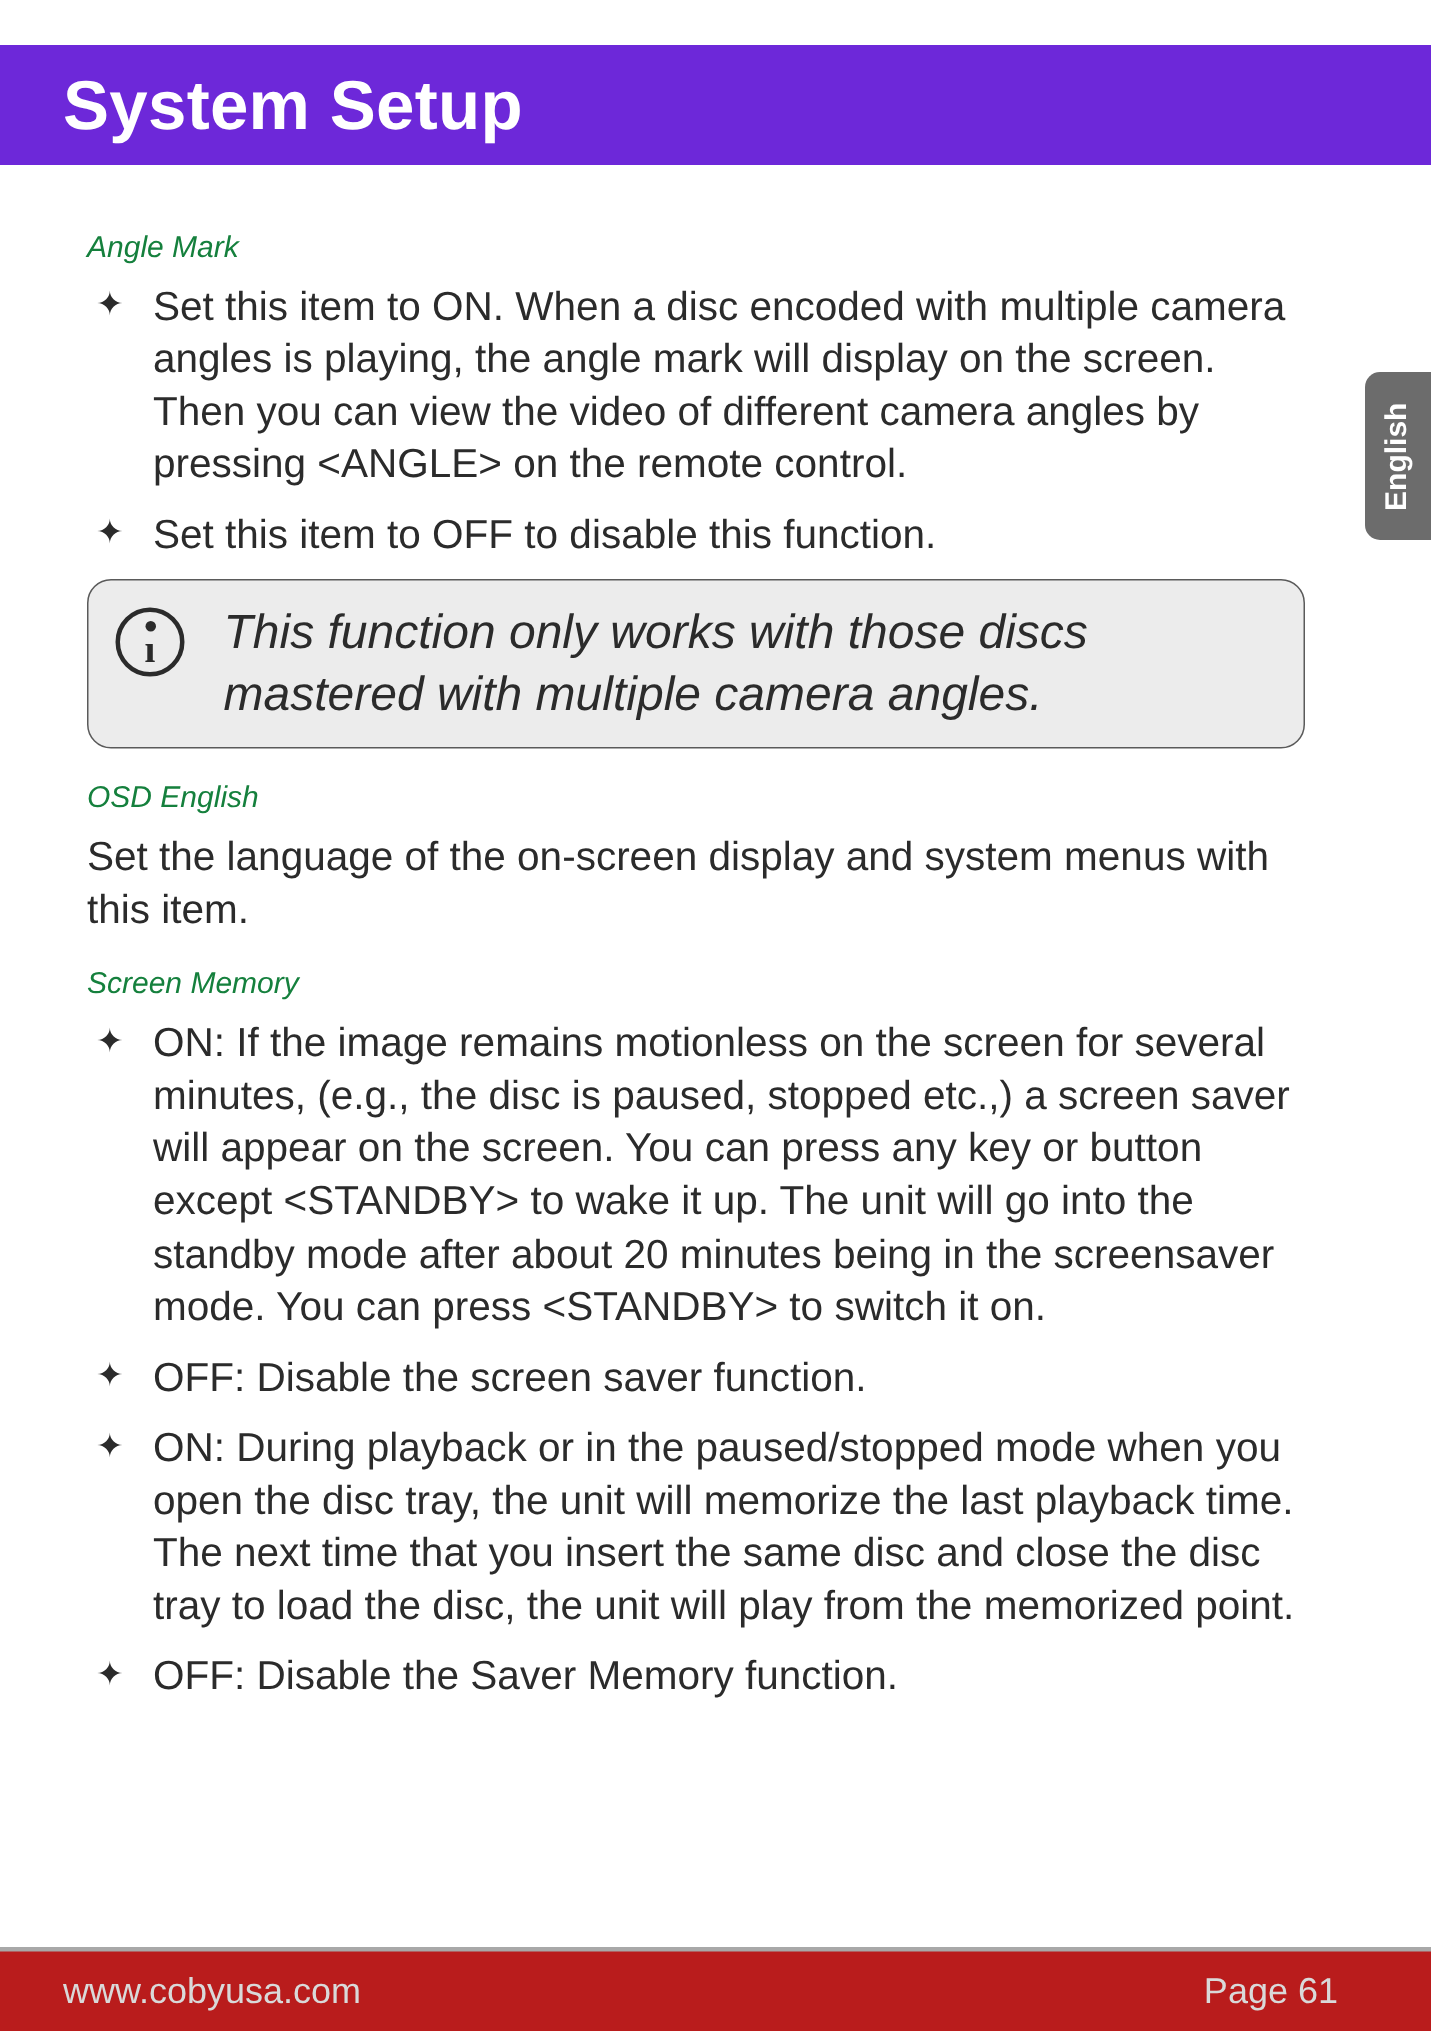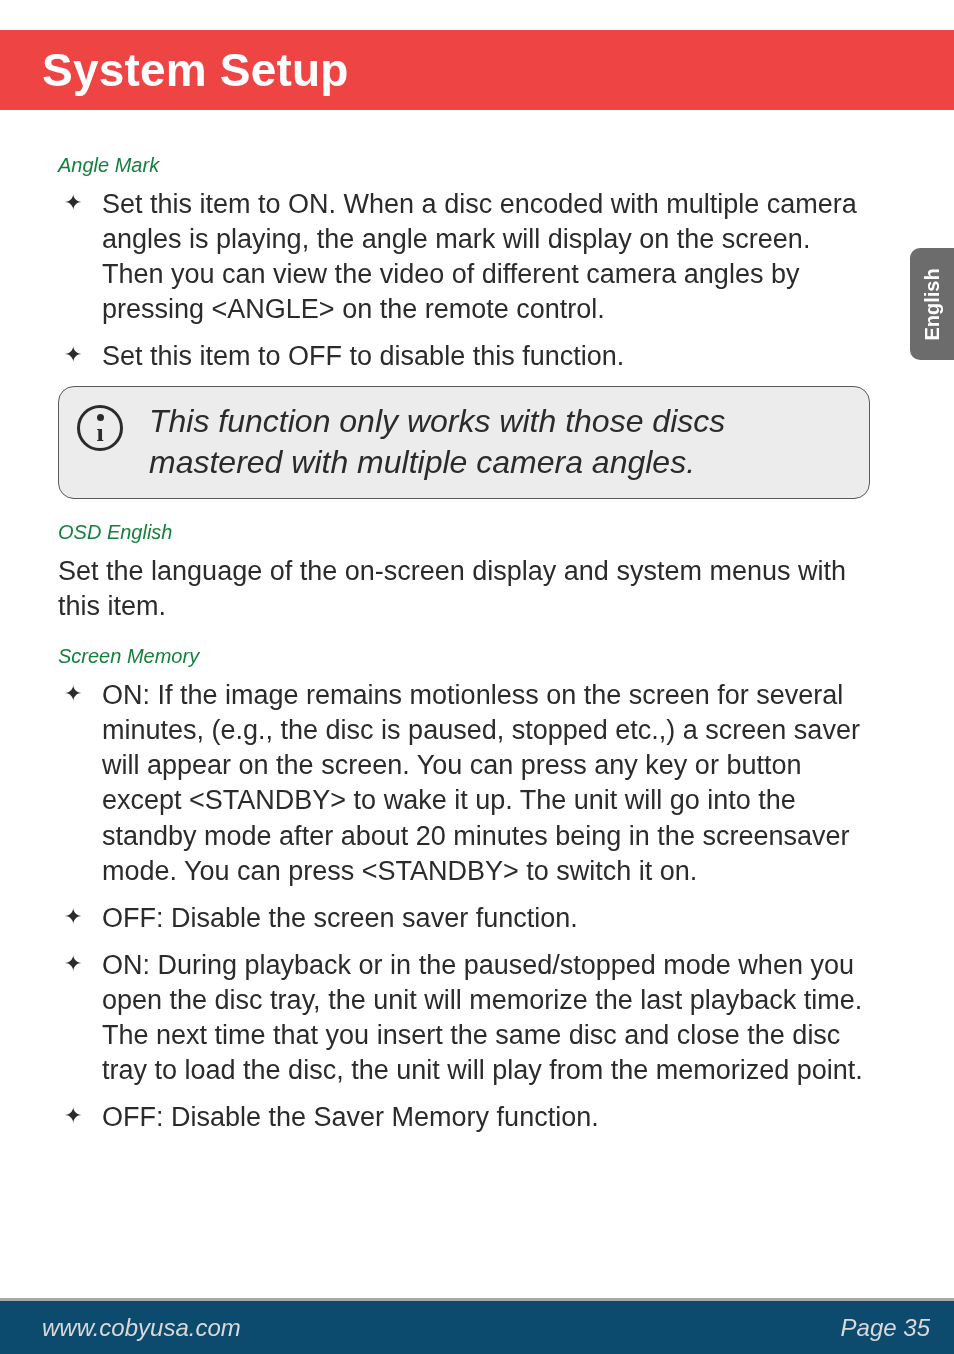--- a/index.html
+++ b/index.html
@@ -13,21 +13,21 @@
   .page {
     width: 954px;
     height: 1354px;
     background: #fff;
     position: relative;
     padding: 30px 0 0 0;
   }
 
   
   .title-band {
-    background: #ef4444;
+    background: #6d28d9;
     color: #fff;
     height: 80px;
     display: flex;
     align-items: center;
     padding-left: 42px;
     font-size: 46px;
     font-weight: 700;
     letter-spacing: 0.2px;
   }
 
@@ -142,27 +142,26 @@
     white-space: nowrap;
   }
 
   
   .footer {
     position: absolute;
     left: 0;
     right: 0;
     bottom: 0;
     height: 56px;
-    background: #0c4a6e;
+    background: #b91c1c;
     color: #d9d9d9;
-    font-style: italic;
     display: flex;
     align-items: center;
     justify-content: space-between;
-    padding: 0 24px 0 42px;
+    padding: 0 62px 0 42px;
     font-size: 24px;
     border-top: 3px solid #a8a8a8;
   }
 </style>
 </head>
 <body>
 
 <div class="page">
 
   <div class="title-band">
@@ -202,16 +201,16 @@
 
     <ul class="bullets">
       <li>ON: During playback or in the paused/stopped mode when you open the disc tray, the unit will memorize the last playback time. The next time that you insert the same disc and close the disc tray to load the disc, the unit will play from the memorized point.</li>
       <li>OFF: Disable the Saver Memory function.</li>
     </ul>
 
   </div>
 
   <div class="footer">
     <span>www.cobyusa.com</span>
-    <span>Page 35</span>
+    <span>Page 61</span>
   </div>
 
 </div>
 
 </body></html>

